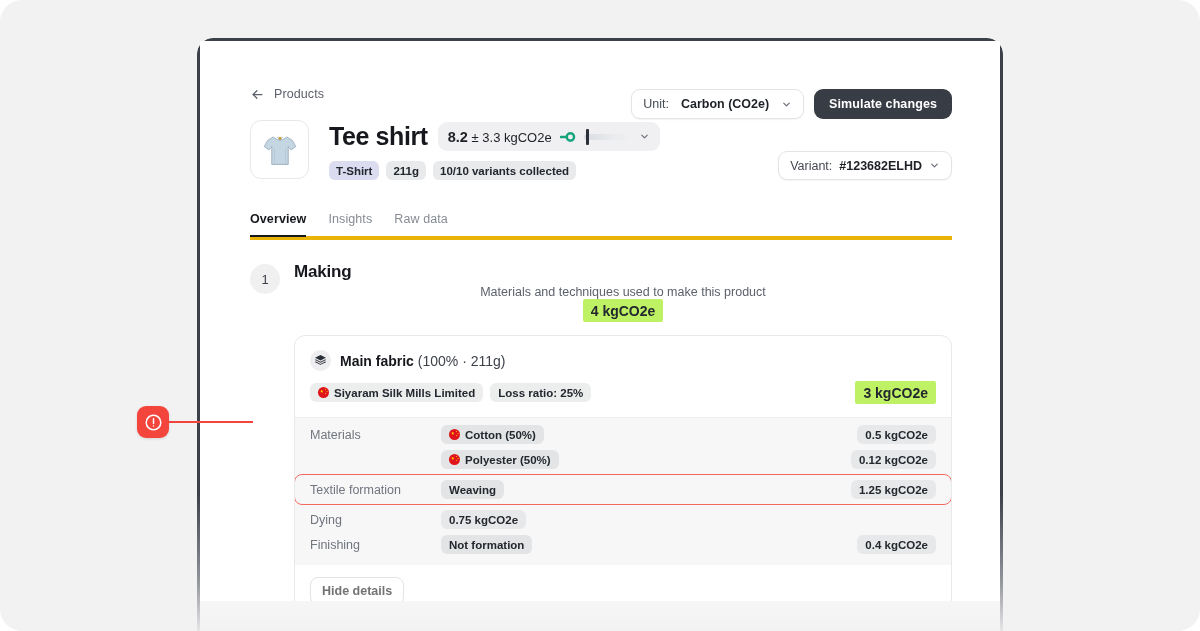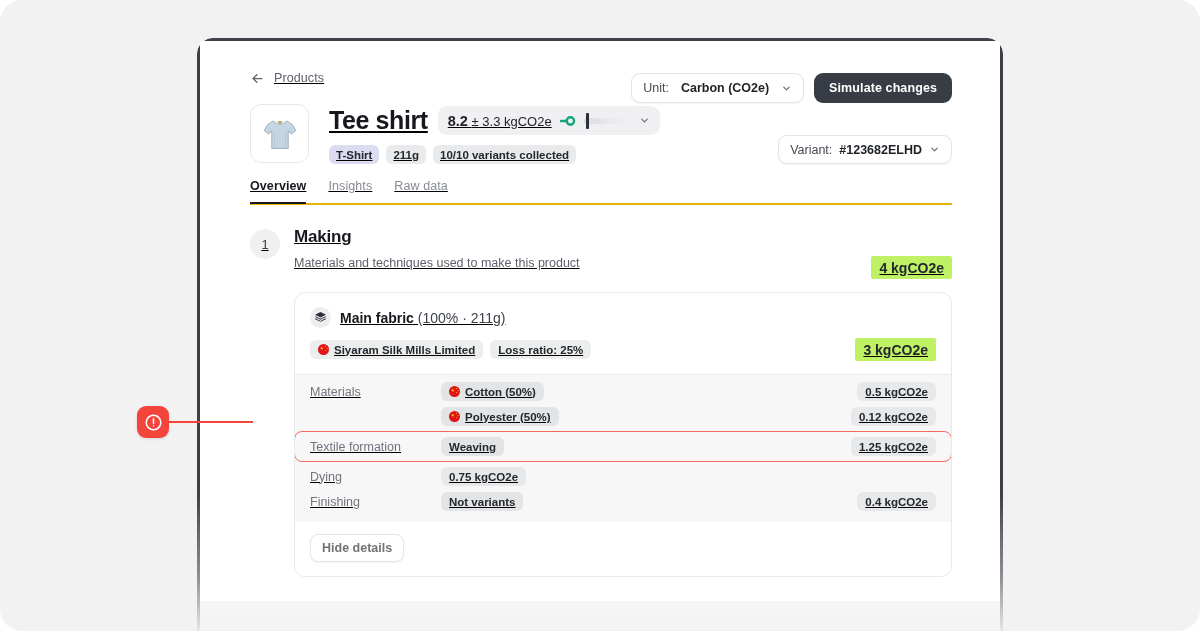--- a/index.html
+++ b/index.html
@@ -44,23 +44,22 @@
     top: 41px;
     width: 800px;
     height: 560px;
     background: #ffffff;
     overflow: hidden;
   }
 
   .content {
     position: absolute;
     left: 50px;
-    top: 28px;
+    top: 44px;
     width: 702px;
-    text-decoration: underline;
   }
 
   
   .breadcrumb {
     display: flex;
     align-items: center;
     gap: 9px;
     height: 18px;
     cursor: pointer;
     width: max-content;
@@ -213,22 +212,22 @@
     color: #454a53;
     cursor: pointer;
     box-shadow: 0 1px 1.5px rgba(16,18,24,0.05);
   }
   .variant-select .v-val { font-weight: 700; color: #1d2025; }
 
   
   .tabs {
     display: flex;
     gap: 22px;
-    margin-top: 15px;
-    border-bottom: 2px solid #eab308;
+    margin-top: 32px;
+    border-bottom: 4px solid #eab308;
     padding-bottom: 0;
   }
   .tab {
     font-size: 12.5px;
     color: #868b94;
     padding-bottom: 9px;
     cursor: pointer;
     border-bottom: 2px solid transparent;
     margin-bottom: -1px;
     letter-spacing: 0.1px;
@@ -258,23 +257,24 @@
   }
   .section-body { flex: 1; }
   .section-title {
     font-size: 17px;
     font-weight: 700;
     color: #16181d;
     letter-spacing: -0.2px;
   }
   .section-sub-row {
     display: flex;
-    align-items: flex-start;
+    align-items: center;
     justify-content: space-between;
-    margin-top: 9px;
+    margin-top: 3px;
+    flex-direction: column;
   }
   .section-sub {
     font-size: 12.5px;
     color: #5c616b;
   }
   .co2-chip {
     background: #bef264;
     border-radius: 2px;
     padding: 3.5px 8px;
     font-size: 14px;
@@ -603,21 +603,21 @@
               </div>
 
               <div class="drow">
                 <div class="dlabel">Dying</div>
                 <div class="dco2">0.75 kgCO2e</div>
               </div>
 
               <div class="drow">
                 <div class="dlabel">Finishing</div>
                 <div class="dvalue">
-                  <span class="dchip">Not variants</span>
+                  <span class="dchip">Not formation</span>
                 </div>
                 <div class="dco2">0.4 kgCO2e</div>
               </div>
 
             </div>
 
             <div class="card-footer">
               <button class="btn-light">Hide details</button>
             </div>
           </div>

